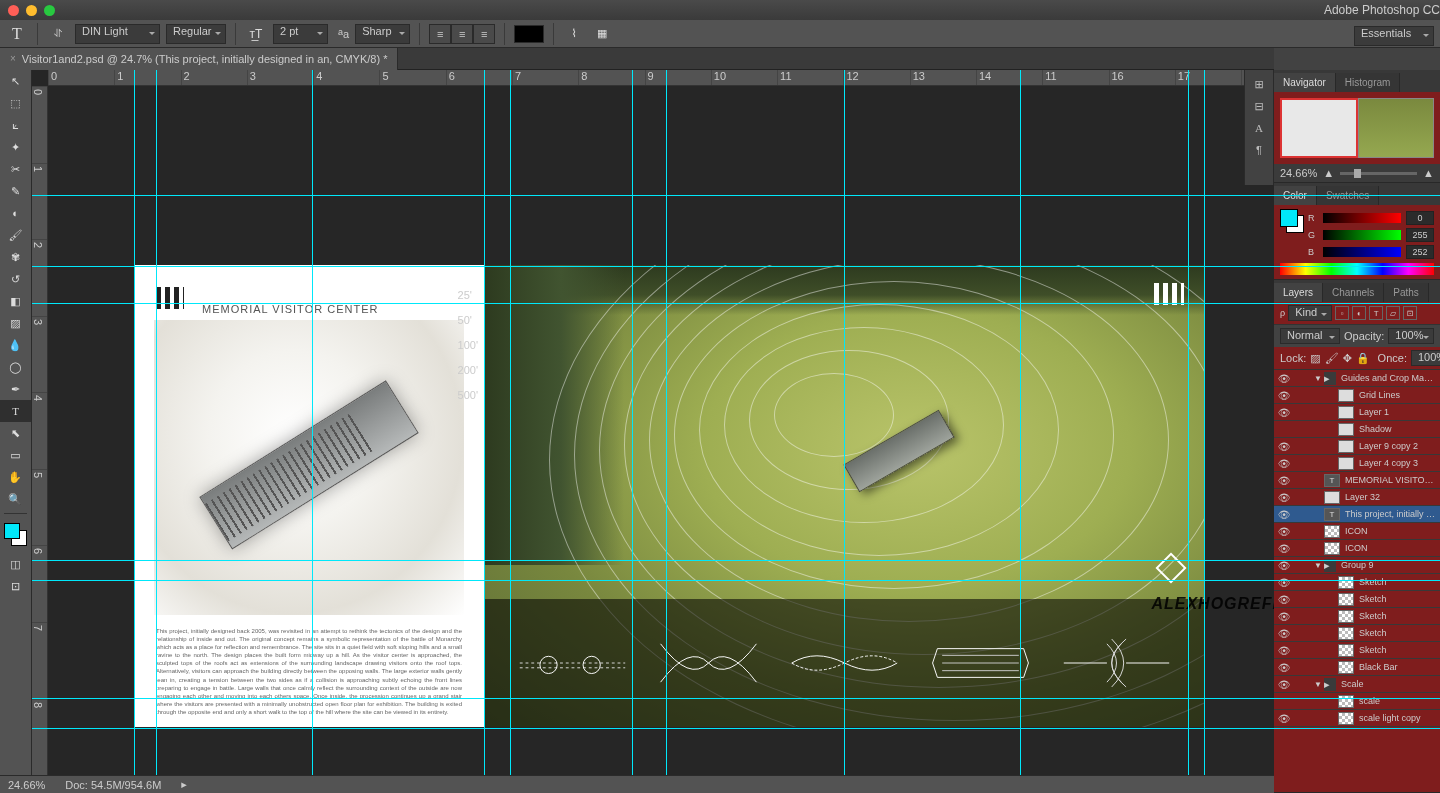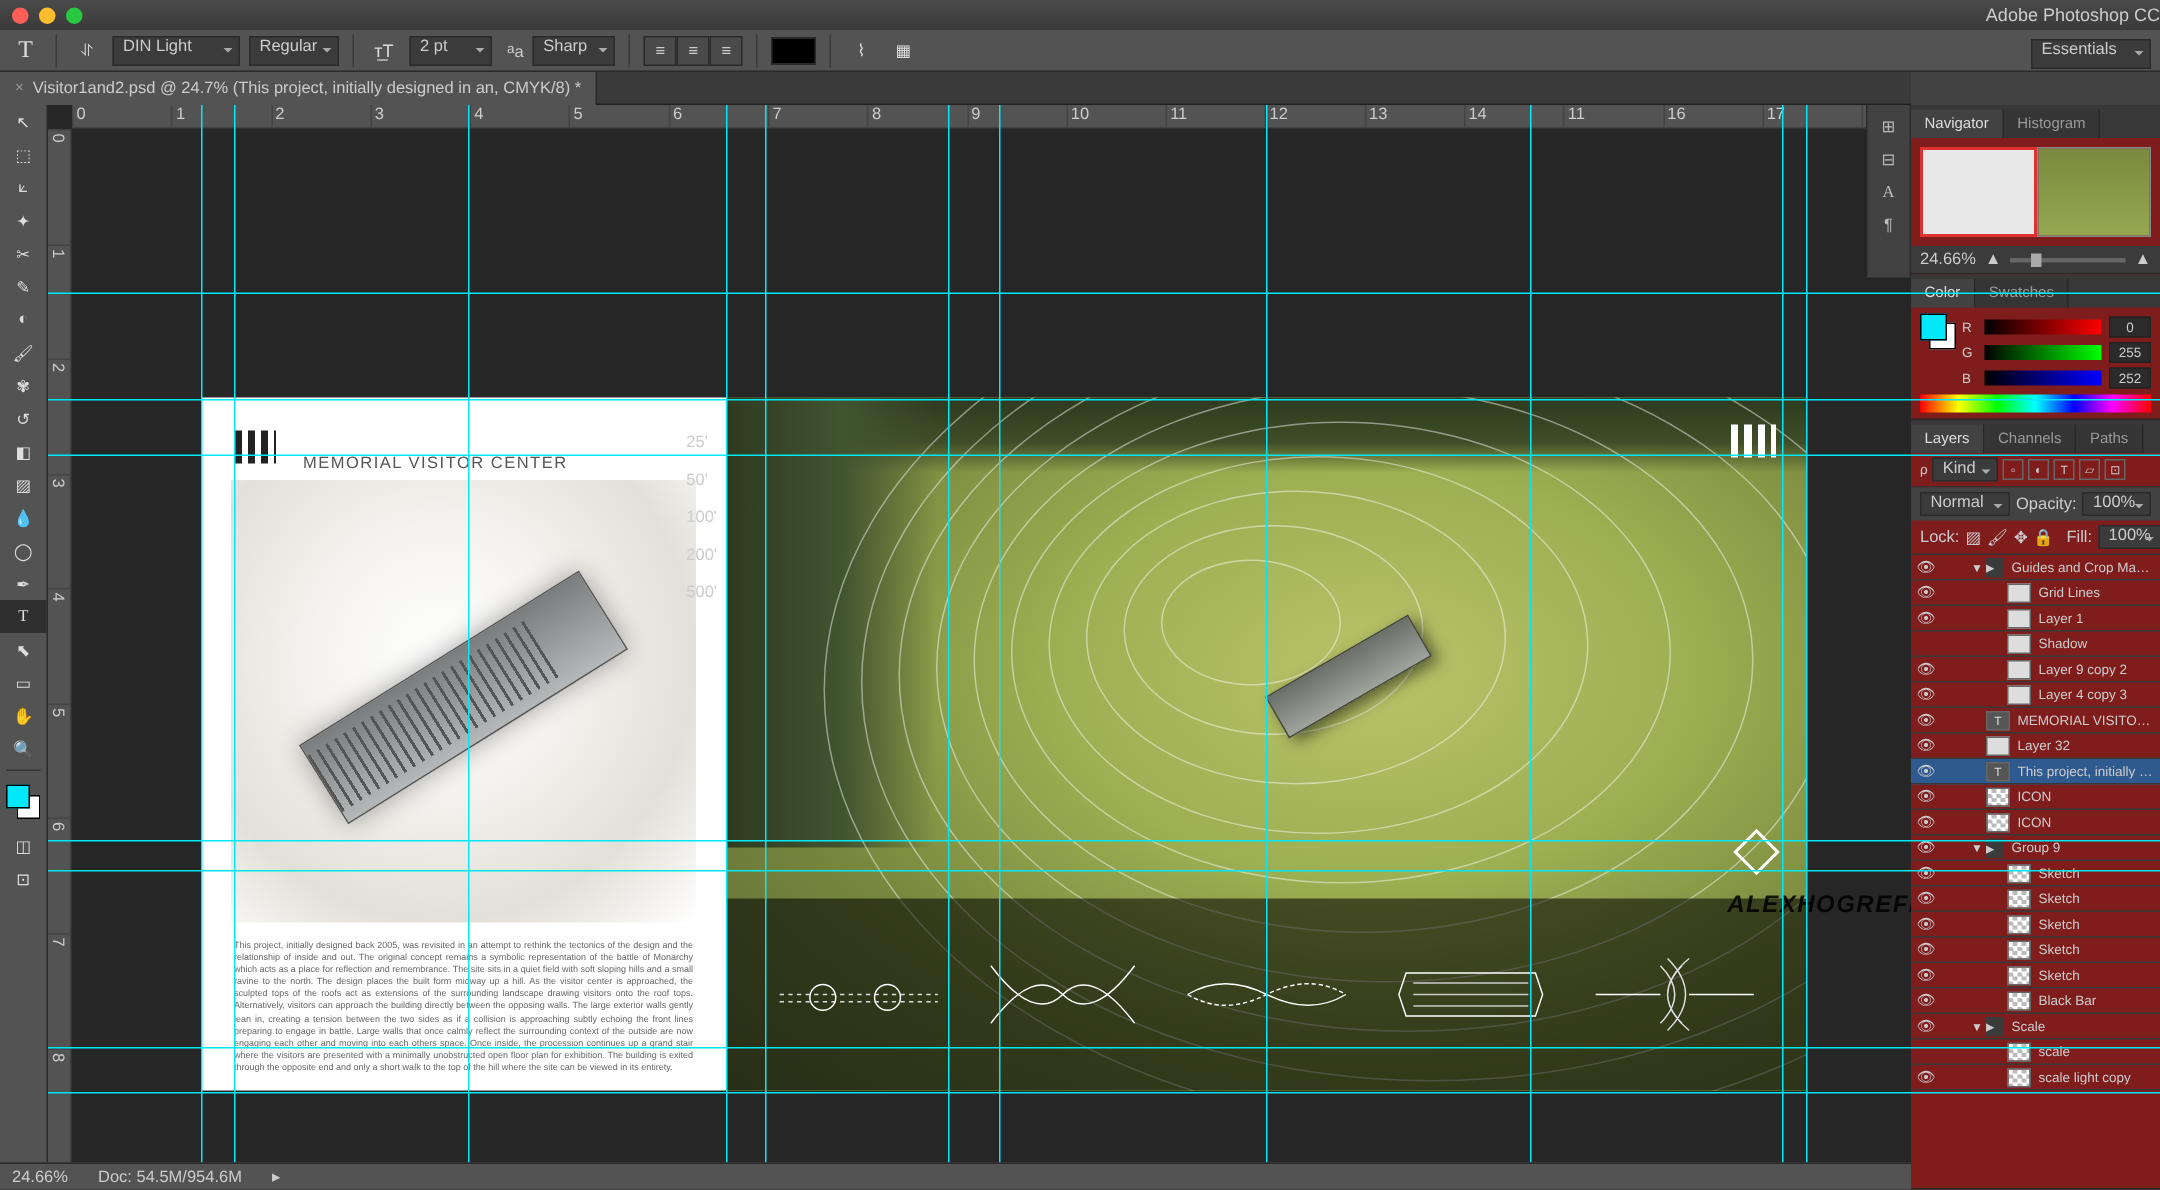--- a/index.html
+++ b/index.html
@@ -400,21 +400,21 @@
           <span>100%</span>
         </div>
     </div>
     <div class="lock-row">
       <span>Lock:</span>
       <span>▨</span>
       <span>🖌</span>
       <span>✥</span>
       <span>🔒</span>
       <span style="flex:1"></span>
-      <span>Fill:</span>
+      <span>Once:</span>
       <div class="dd" style="min-width:42px;height:16px">
           <span>100%</span>
         </div>
     </div>
     <div class="layer-list" id="layer-list">
         <div class="layer">
           <span class="vis">👁</span>
           <span class="extra"></span>
           <span class="ind" style="width: 0px;"></span>
           <span style="width: 10px; font-size: 8px;">▼</span>

